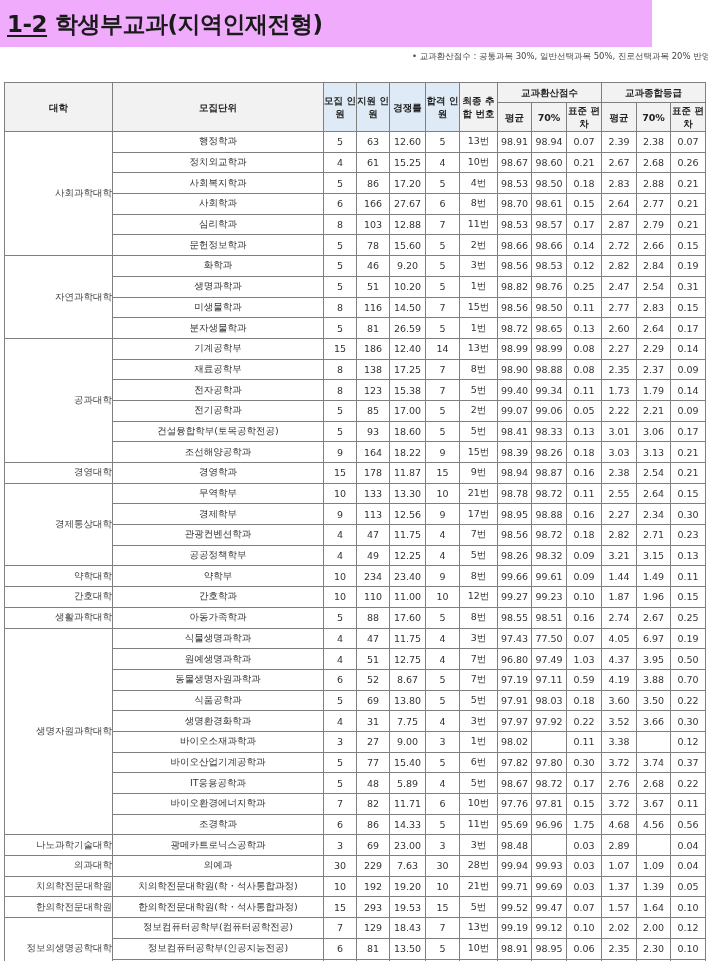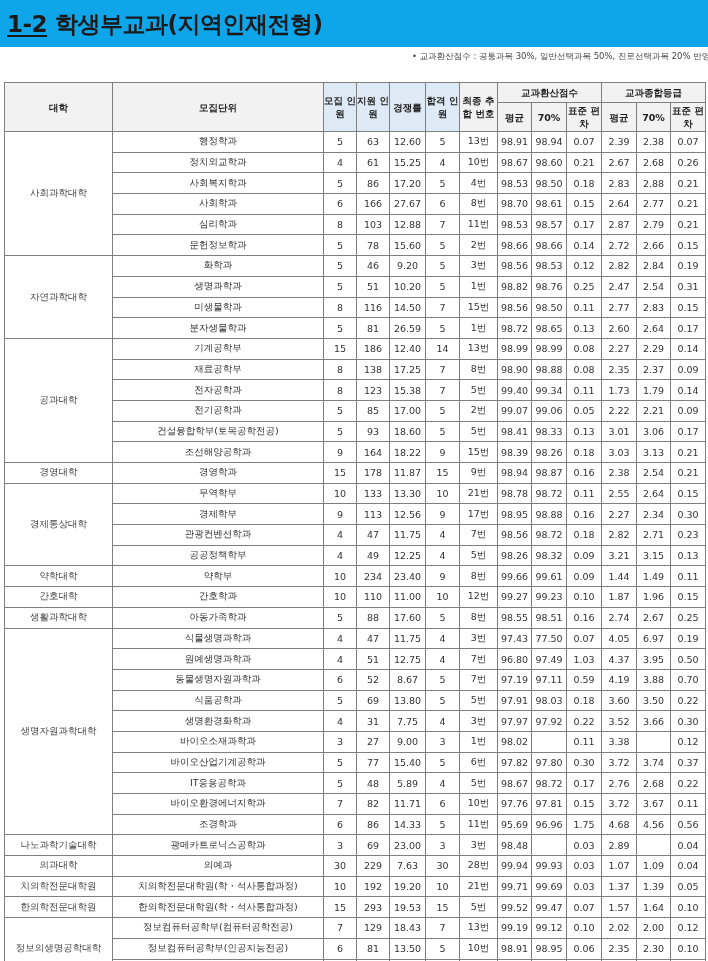--- a/index.html
+++ b/index.html
@@ -1,28 +1,28 @@
 <!DOCTYPE html>
 <html><head>
 <meta charset="utf-8">
 <style>
   html, body { margin:0; padding:0; }
   body { width:708px; height:961px; overflow:hidden; background:#ffffff; font-family:"DejaVu Sans", sans-serif; position:relative; }
-  .title-bar { position:absolute; left:0; top:0; width:708px; height:47px; background:#0ea5e9; }
+  .title-bar { position:absolute; left:0; top:0; width:652px; height:47px; background:#f0abfc; }
   .title { position:absolute; left:7px; top:9px; font-size:23px; font-weight:bold; color:#1a1a1a; letter-spacing:-0.5px; white-space:nowrap; }
   .title .num { text-decoration:underline; text-underline-offset:3px; margin-right:8px; }
   .note { position:absolute; left:412px; font-size:8.5px; color:#444; white-space:nowrap; }
   .note1 { top:51px; }
   .note2 { top:84px;margin-top:12px; }
   table { position:absolute; left:4px; top:82px; border-collapse:collapse; table-layout:fixed; font-size:9.5px; color:#333; }
   td, th { border:1px solid #7f7f7f; text-align:center; padding:0; overflow:hidden; white-space:nowrap; }
   th { font-weight:bold; color:#222; background:#f2f2f2; font-size:9.5px; line-height:13px; }
   th.blue { background:#deebf7; }
   tbody tr { height:20.7px; }
-  tbody td.college { color:#444; }
+  tbody td.college { color:#444;text-align:right; }
   thead tr.h1 { height:20px; }
   thead tr.h2 { height:29px; }
   tr.thick td { border-top:1.5px solid #222; }
 </style>
 </head>
 <body>
 
 <div class="title-bar">
   <div class="title"><span class="num">1-2</span><span>학생부교과(지역인재전형)</span></div>
 </div>

